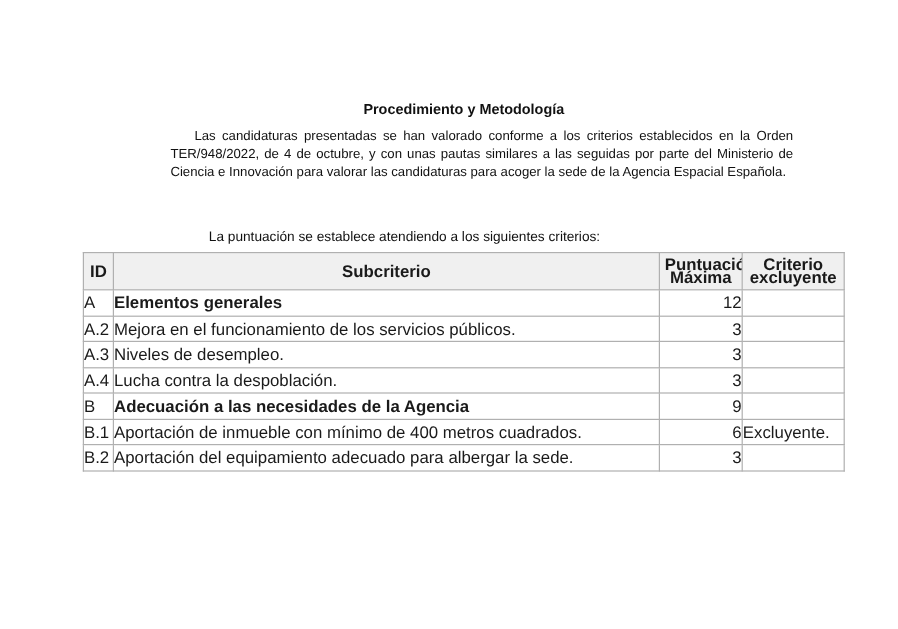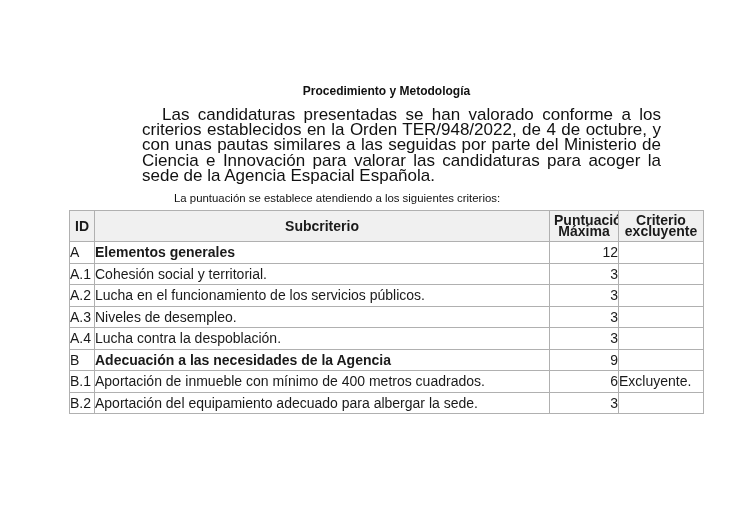--- a/index.html
+++ b/index.html
@@ -23,21 +23,21 @@
     margin:0;
     font-size:12px;
     font-weight:bold;
     text-align:center;
     color:#111;
   }
   .para1{
     position:absolute;
     top:107px;left:142px;width:519px;
     margin:0;
-    font-size:17px;
+    font-size:11px;
     line-height:15.2px;
     text-align:justify;
     text-indent:20px;
     color:#111;
   }
   .para2{
     position:absolute;
     top:179px;left:142px;width:519px;
     margin:12px;
     font-size:11.4px;
@@ -109,28 +109,22 @@
       </tr>
     </thead>
     <tbody>
       <tr class="group-row">
         <td class="cell-id">A</td>
         <td class="cell-sub">Elementos generales</td>
         <td class="cell-pts">12</td>
         <td class="cell-crit"></td>
       </tr>
       <tr>
-        <td class="cell-id">A.1</td>
-        <td class="cell-sub">Cohesión social y territorial.</td>
-        <td class="cell-pts">3</td>
-        <td class="cell-crit"></td>
-      </tr>
-      <tr>
         <td class="cell-id">A.2</td>
-        <td class="cell-sub">Lucha en el funcionamiento de los servicios públicos.</td>
+        <td class="cell-sub">Mejora en el funcionamiento de los servicios públicos.</td>
         <td class="cell-pts">3</td>
         <td class="cell-crit"></td>
       </tr>
       <tr>
         <td class="cell-id">A.3</td>
         <td class="cell-sub">Niveles de desempleo.</td>
         <td class="cell-pts">3</td>
         <td class="cell-crit"></td>
       </tr>
       <tr>

